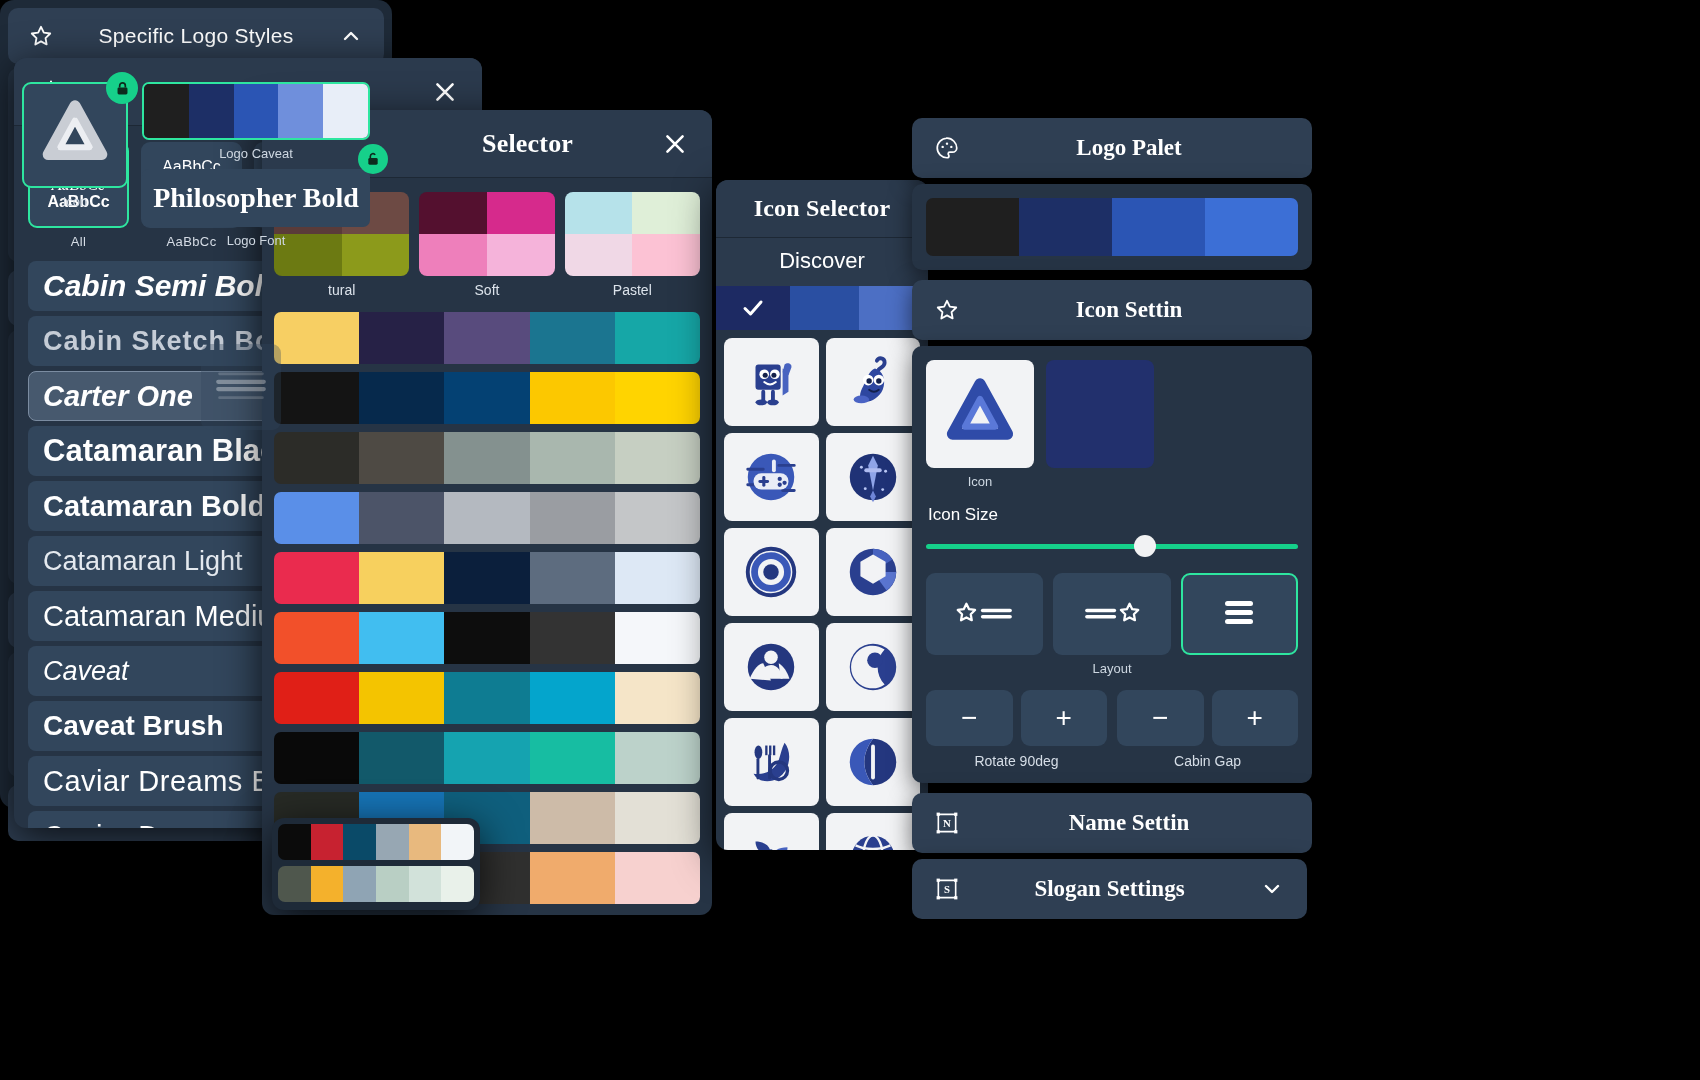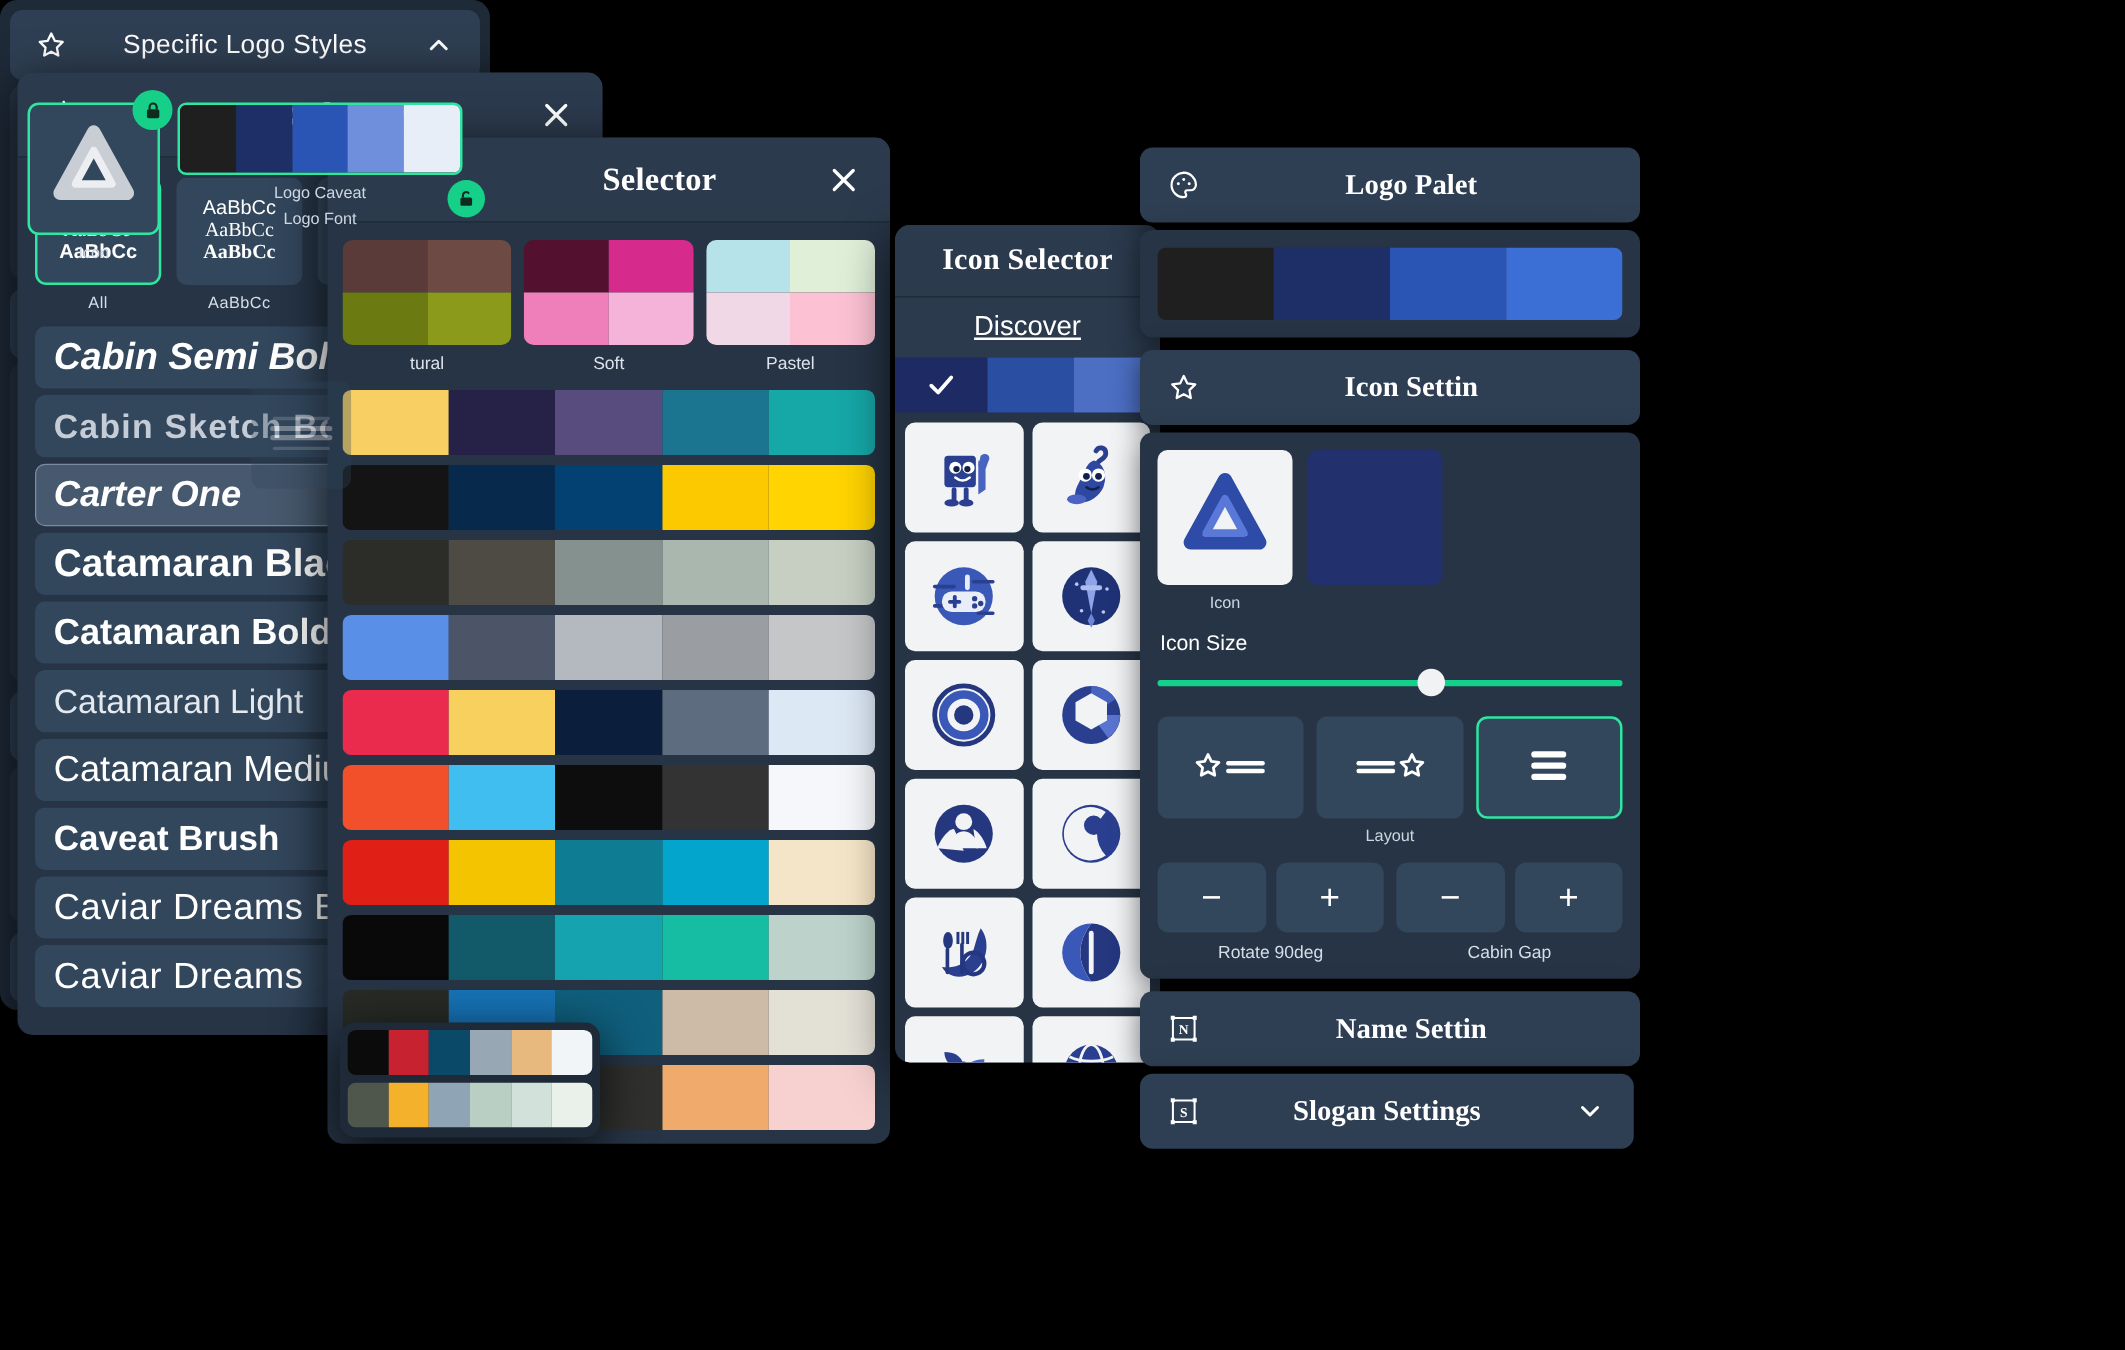--- a/index.html
+++ b/index.html
@@ -87,21 +87,21 @@
              display: grid; grid-template-columns: 1fr 1fr; grid-template-rows: 1fr 1fr; }
   .ps-cat-lbl { font-size: 14px; color: #dce3eb; }
   .ps-rows { padding: 8px 12px 0 12px; height: 600px; overflow: hidden; position: relative; }
   .ps-row { display: flex; height: 52px; border-radius: 7px; overflow: hidden; margin-bottom: 8px; cursor: pointer; }
   .ps-row > i { flex: 1; display: block; }
 
   
   #icon-selector { left: 716px; top: 180px; width: 212px; height: 670px; }
   #icon-selector .panel-head { height: 58px; }
   #icon-selector .panel-title { font-size: 24px; }
-  .is-sub { text-align: center; font-size: 22px; color: #ffffff; padding: 10px 0 12px; background: #2b3a4d; text-decoration: underline; }
+  .is-sub { text-align: center; font-size: 22px; color: #ffffff; padding: 10px 0 12px; background: #2b3a4d; }
   .is-strip { display: flex; height: 44px; background: #1d2a63; align-items: center; }
   .is-check { width: 74px; display: flex; align-items: center; justify-content: center; color: #fff; font-size: 24px; }
   .is-strip > i { flex: 1; height: 100%; }
   .is-grid { display: grid; grid-template-columns: 1fr 1fr; gap: 7px; padding: 8px; }
   .is-cell { background: #f2f3f5; border-radius: 8px; height: 88px; display: flex; align-items: center; justify-content: center; cursor: pointer; }
   .is-cell svg { width: 62px; height: 62px; }
 
   
   #settings-col { left: 912px; top: 118px; width: 400px; height: 790px; background: transparent; box-shadow: none; overflow: visible; }
   .sec-head {
@@ -257,20 +257,21 @@
     </div>
 
     <div class="fs-list">
       <div class="fs-item" style="font-style:italic;font-weight:bold;font-size:30px;">Cabin Semi Bold Italic</div>
       <div class="fs-item" style="font-weight:bold;font-size:27px;color:#c5ccd6;letter-spacing:1px;">Cabin Sketch Bold</div>
       <div class="fs-item sel" style="font-weight:bold;font-style:italic;font-size:29px;">Carter One</div>
       <div class="fs-item" style="font-weight:bold;font-size:31px;">Catamaran Black</div>
       <div class="fs-item" style="font-weight:bold;font-size:29px;">Catamaran Bold</div>
       <div class="fs-item" style="font-weight:300;font-size:27px;color:#e4e9ef;">Catamaran Light</div>
       <div class="fs-item" style="font-size:29px;">Catamaran Medium</div>
+      <div class="fs-item" style="font-style:italic;font-size:27px;">Caveat</div>
       <div class="fs-item" style="font-weight:bold;font-size:28px;">Caveat Brush</div>
       <div class="fs-item" style="font-size:29px;letter-spacing:.5px;">Caviar Dreams Bold</div>
       <div class="fs-item" style="font-size:29px;letter-spacing:.5px;">Caviar Dreams</div>
       <div class="fs-scrollbar"></div>
     </div>
   </div>
 
   <div class="panel" id="palette-selector">
     <div class="panel-head">
       <span class="panel-title" style="text-align:left;padding-left:200px;">Selector</span>
@@ -727,20 +728,21 @@
               <i style="background:#6f8fdc"></i>
               <i style="background:#e8eef8"></i>
           </div>
           <div class="unlock">
             <svg viewBox="0 0 24 24" width="16" height="16" fill="none" stroke="#0d2b1e" stroke-width="2.4">
                 <rect x="5" y="10.5" width="14" height="10" rx="2" fill="#0d2b1e" stroke="none"></rect>
                 <path d="M8 10.5V8a4 4 0 0 1 7.3-2.2"></path>
               </svg>
           </div>
           <div class="sp-cap">Logo Caveat</div>
+          <div class="sp-font">Philosopher Bold</div>
           <div class="sp-cap">Logo Font</div>
         </div>
       </div>
     </div>
 
     <div class="rp-head">
       <span class="ico">
         <svg viewBox="0 0 24 24" width="26" height="26" fill="none" stroke="#fff" stroke-width="1.6" stroke-linejoin="round">
           <path d="M12 2.5l2.2 4.4 4.8.7-3.5 3.4.8 4.8L12 13.5 7.7 15.8l.8-4.8L5 7.6l4.8-.7z"></path>
           <path d="M4 18.5h16M4 21h16" stroke-linecap="round"></path>

